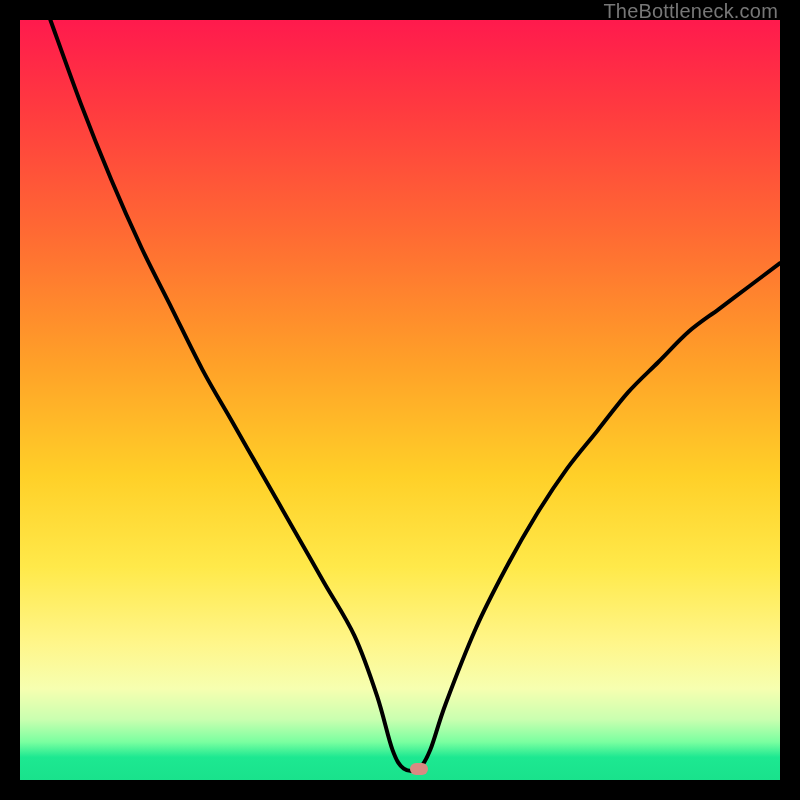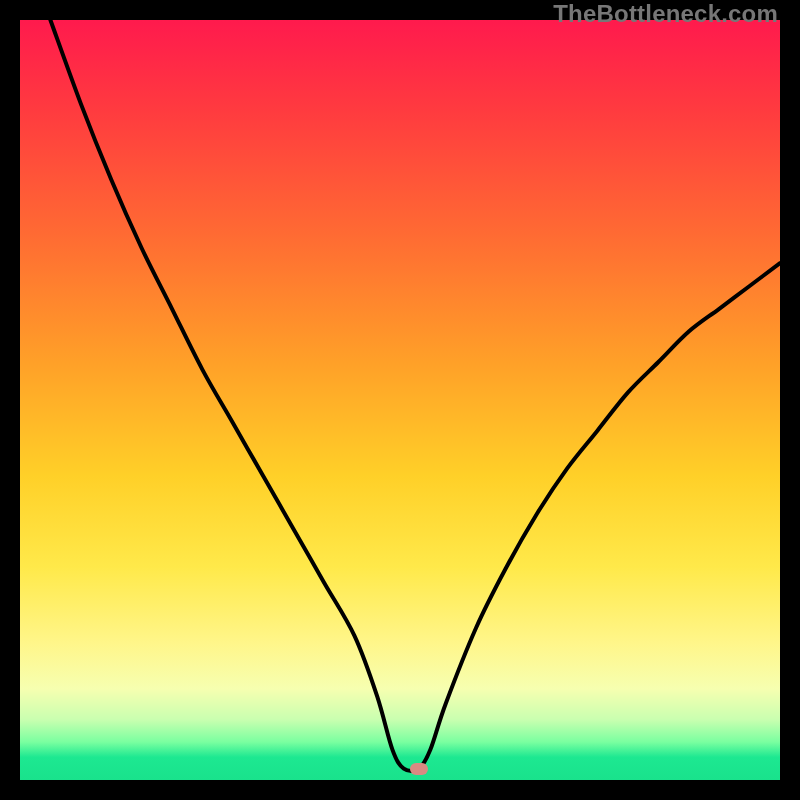--- a/index.html
+++ b/index.html
@@ -37,22 +37,22 @@
       #7affa0 95%,
       #1de891 97%,
       #19e28c 100%
     );
   }
   .watermark {
     position: absolute;
     top: 0px;
     right: 22px;
     font-family: Arial, Helvetica, sans-serif;
-    font-size: 24px;
-    font-weight: bold;
+    font-size: 20px;
+    font-weight: normal;
     color: #777;
     letter-spacing: 0.2px;
   }
   svg.curve {
     position: absolute;
     top: 0;
     left: 0;
     width: 760px;
     height: 760px;
     overflow: visible;

